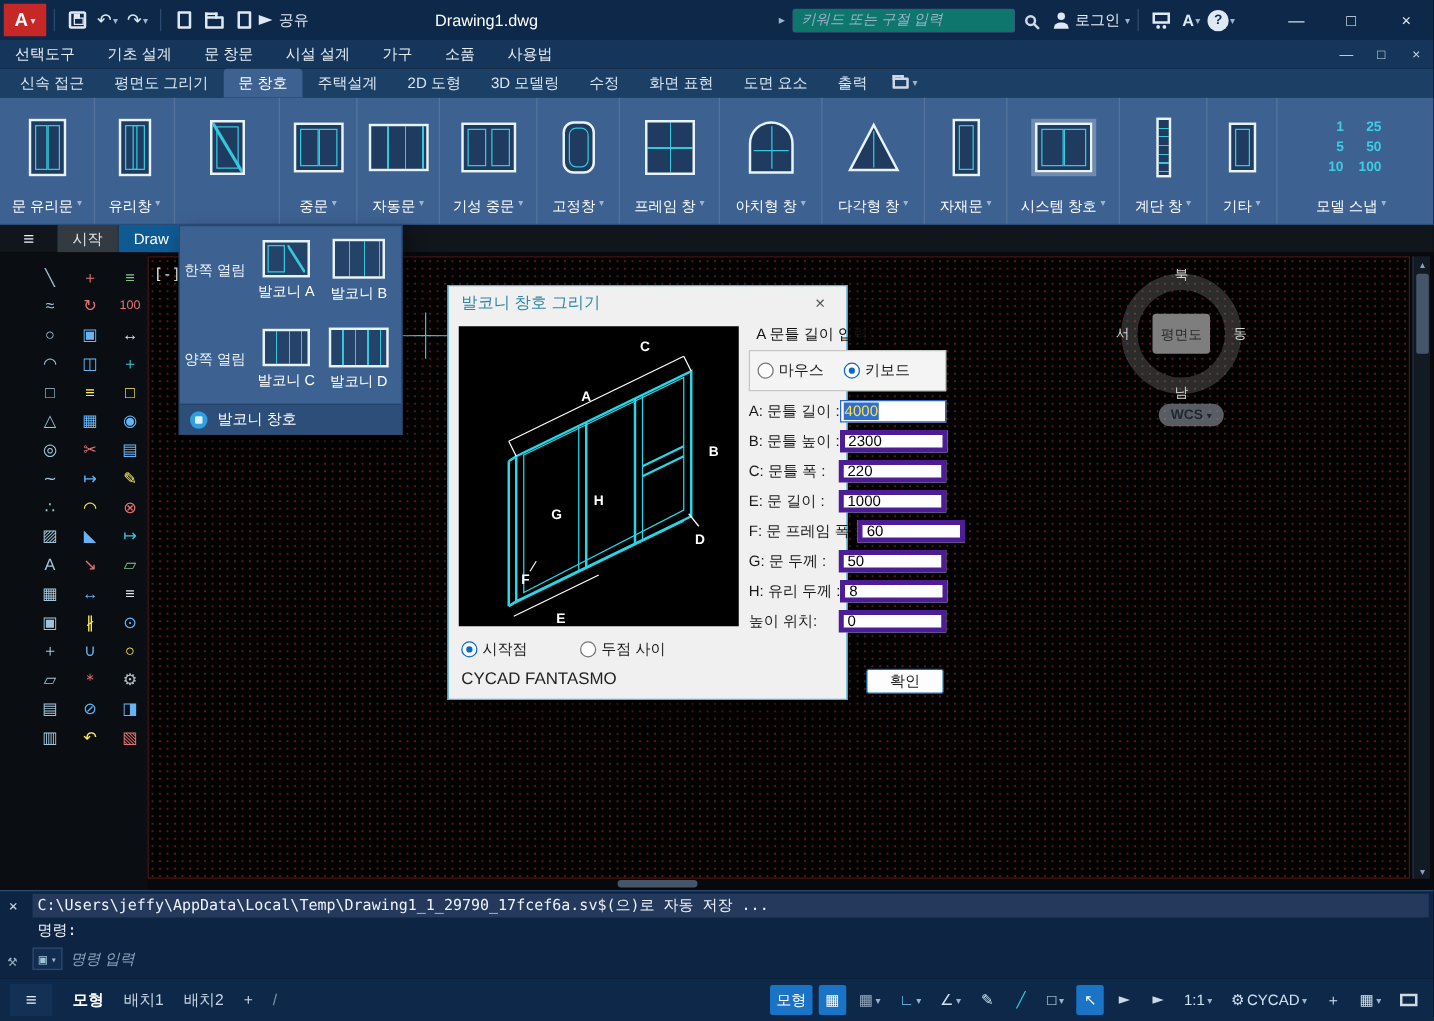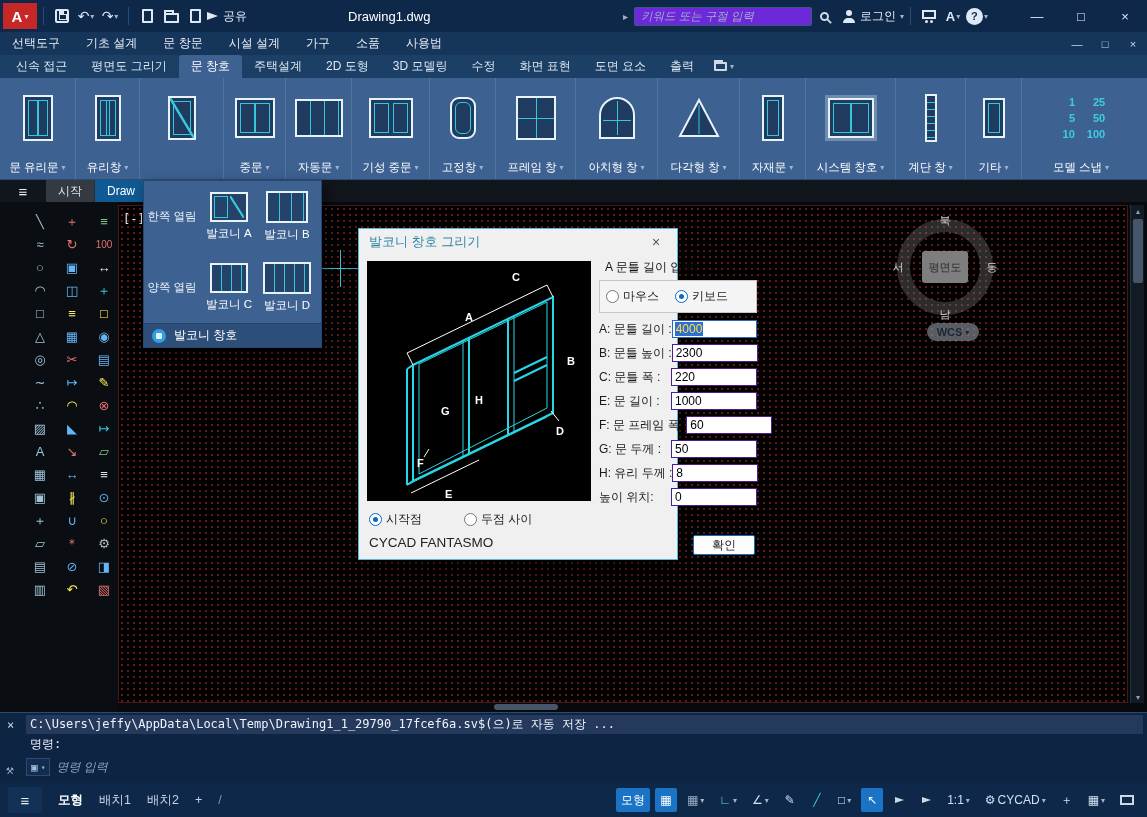--- a/index.html
+++ b/index.html
@@ -15,21 +15,21 @@
   .caret{font-size:8px;color:#9fb4cc}
   .ic-save{width:14px;height:14px;border:2px solid #dfe9f5;border-radius:2px;position:relative}
   .ic-save::before{content:"";position:absolute;top:0;left:2px;width:5px;height:4px;background:#dfe9f5}
   .ic-save::after{content:"";position:absolute;bottom:1px;left:2px;width:6px;height:4px;border:1px solid #dfe9f5}
   .ic-page{width:11px;height:14px;border:2px solid #dfe9f5;border-radius:1px}
   .ic-folder{width:15px;height:10px;border:2px solid #dfe9f5;border-radius:1px;position:relative;margin-top:4px}
   .ic-folder::before{content:"";position:absolute;top:-5px;left:-2px;width:6px;height:3px;border:2px solid #dfe9f5;border-bottom:none}
   .ic-plane{width:0;height:0;border-left:11px solid #dfe9f5;border-top:4px solid transparent;border-bottom:4px solid transparent}
   .doc-title{position:absolute;left:348px;top:0;height:32px;display:flex;align-items:center;color:#fff;font-size:13px}
   .tright{margin-left:auto;display:flex;align-items:center;height:100%}
-  .searchbox{width:178px;height:19px;background:#6d28d9;border:1px solid #3a5a7d;border-radius:2px;color:#c7d6e8;font-size:11.5px;font-style:italic;padding:0 6px;outline:none}
+  .searchbox{width:178px;height:19px;background:#0f766e;border:1px solid #3a5a7d;border-radius:2px;color:#c7d6e8;font-size:11.5px;font-style:italic;padding:0 6px;outline:none}
   .searchbox::placeholder{color:#9db1c9;font-style:italic}
   .ic-search{width:9px;height:9px;border:2px solid #cfd9e6;border-radius:50%;position:relative;margin:0 6px 0 8px}
   .ic-search::after{content:"";position:absolute;width:6px;height:2px;background:#cfd9e6;transform:rotate(45deg);right:-5px;bottom:-3px}
   .ic-user{width:12px;height:13px;position:relative;margin-right:4px}
   .ic-user::before{content:"";position:absolute;top:0;left:3px;width:6px;height:6px;border-radius:50%;background:#dfe9f5}
   .ic-user::after{content:"";position:absolute;bottom:0;left:0;width:12px;height:5px;border-radius:6px 6px 0 0;background:#dfe9f5}
   .login{color:#e6eefa;font-size:12px;margin-right:3px}
   .ic-cart{width:14px;height:9px;border:2px solid #dfe9f5;border-top:2px solid #dfe9f5;position:relative;margin-top:-4px}
   .ic-cart::before{content:"";position:absolute;bottom:-6px;left:1px;width:3px;height:3px;border-radius:50%;background:#dfe9f5}
   .ic-cart::after{content:"";position:absolute;bottom:-6px;right:1px;width:3px;height:3px;border-radius:50%;background:#dfe9f5}
@@ -47,21 +47,21 @@
   .rtabs{position:absolute;left:0;top:55px;width:100%;height:23px;background:#1c3f66;display:flex;align-items:stretch;padding-left:4px}
   .rtab{display:flex;align-items:center;padding:0 12px;color:#dce7f3;font-size:12px}
   .rtab.active{background:#3d6191;border-radius:3px 3px 0 0;color:#fff}
   .rt-right{margin-left:8px;display:flex;align-items:center;gap:3px}
   .ic-fold2{width:13px;height:9px;border:2px solid #cdd9e8;border-radius:1px;position:relative}
   .ic-fold2::before{content:"";position:absolute;top:-4px;left:-2px;width:5px;height:2px;border:2px solid #cdd9e8;border-bottom:none}
 
   
   .rbody{position:absolute;left:0;top:78px;width:100%;height:102px;background:#3d6191;display:flex;border-bottom:1px solid #2a4d78}
   .rit{display:flex;flex-direction:column;align-items:center;justify-content:flex-end;border-right:1px solid rgba(255,255,255,.12);padding-bottom:3px}
-  .rit .lab{display:flex;align-items:center;gap:3px;color:#fff;font-size:11.5px;height:18px;white-space:nowrap}
+  .rit .lab{display:flex;gap:3px;color:#fff;font-size:11.5px;height:18px;white-space:nowrap}
   .icwrap{flex:1;display:flex;align-items:center;justify-content:center;width:100%}
   .ric{position:relative;box-sizing:border-box;border:2px solid #e6f3fa;background:rgba(8,30,55,.55)}
   .v-door{width:30px;height:46px}
   .v-door::before{content:"";position:absolute;left:3px;top:3px;bottom:3px;width:8px;border:1px solid #35c8dd}
   .v-door::after{content:"";position:absolute;right:3px;top:3px;bottom:3px;width:8px;border:1px solid #35c8dd}
   .v-open{width:28px;height:44px;background-image:linear-gradient(to top right,transparent 46%,#35c8dd 48% 52%,transparent 54%)}
   .v-open::before{content:"";position:absolute;inset:3px;border:1px solid #35c8dd}
   .v-wide2{width:40px;height:40px}
   .v-wide2::before{content:"";position:absolute;left:3px;top:3px;bottom:3px;width:13px;border:1px solid #35c8dd}
   .v-wide2::after{content:"";position:absolute;right:3px;top:3px;bottom:3px;width:13px;border:1px solid #35c8dd}
@@ -137,21 +137,21 @@
   .dlg-preview{position:absolute;left:8px;top:32px;width:224px;height:240px;background:#000}
   .dlg-right{position:absolute;left:240px;top:30px;width:158px}
   .dlg-h{font-size:12px;color:#111;padding-left:6px}
   .gbox{margin-top:4px;border:1px solid #c6c6c6;padding:7px 6px;display:flex;gap:16px;background:#f4f4f4}
   .ropt{display:flex;align-items:center;gap:4px;font-size:12px}
   .radio{width:13px;height:13px;border-radius:50%;border:1px solid #767676;background:#fff;position:relative;display:inline-block}
   .radio.on{border-color:#0b69c7}
   .radio.on::after{content:"";position:absolute;inset:3px;border-radius:50%;background:#0b69c7}
   .frow{display:flex;align-items:center;height:24px}
   .frow .fl{flex:1;font-size:12px;white-space:nowrap}
-  .frow input{width:86px;height:18px;border:1px solid #4c1d95;background:#fff;font-size:12px;padding:0 3px;font-family:"Liberation Sans","DejaVu Sans",sans-serif}
+  .frow input{width:86px;height:18px;border:4px solid #4c1d95;background:#fff;font-size:12px;padding:0 3px;font-family:"Liberation Sans","DejaVu Sans",sans-serif}
   .selinput{width:86px;height:18px;border:1px solid #2a66c8;background:#fff;display:flex;align-items:center;padding:0 2px;font-size:12px}
   .selinput .sel{background:#2f6fd0;color:#fde047;padding:0 1px}
   .dlg-bottom{position:absolute;left:10px;top:282px;display:flex;gap:42px}
   .brand{position:absolute;left:10px;top:306px;font-size:13.5px;color:#222}
   .okbtn{position:absolute;left:334px;top:306px;width:62px;height:20px;border:1px solid #0a6ebd;background:#fdfdfd;font-size:12px;display:flex;align-items:center;justify-content:center;border-radius:2px}
 
   
   .cmd{position:absolute;left:0;top:712px;width:100%;height:71px;background:#0d2443;border-top:1px solid #2a4a74;font-family:"DejaVu Sans Mono",monospace}
   .cmd .xic{position:absolute;left:7px;top:5px;color:#cfd9e6;font-size:12px}
   .cmd .wic{position:absolute;left:6px;top:49px;color:#9fb2c8;font-size:13px}

